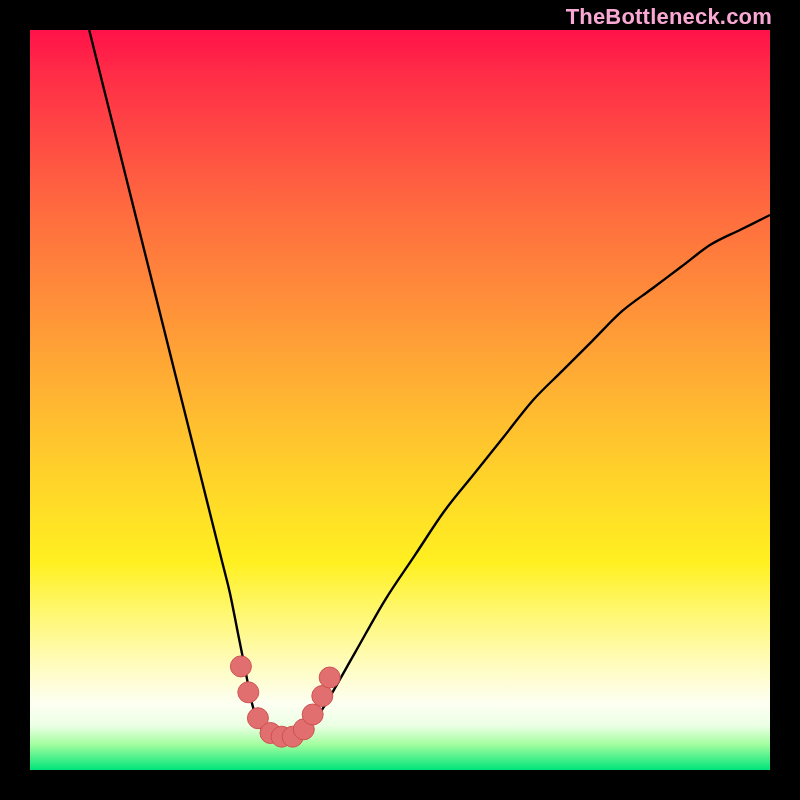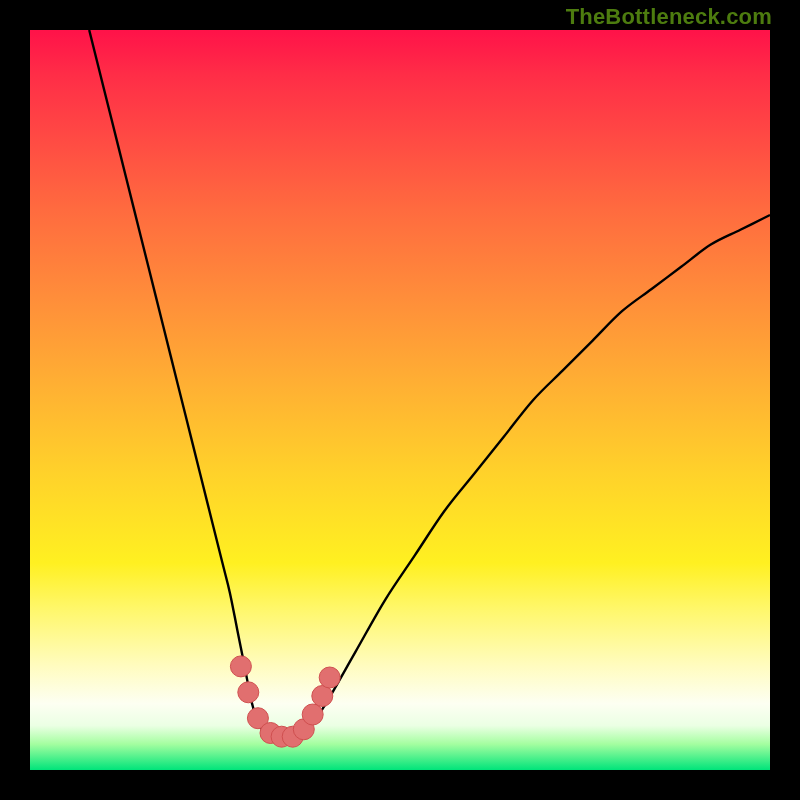--- a/index.html
+++ b/index.html
@@ -42,21 +42,21 @@
       #a4fea0 96.5%,
       #00e47a 100%
     );
   }
   .attribution {
     position: absolute;
     top: 4px;
     right: 28px;
     font-size: 22px;
     font-weight: 600;
-    color: #4d7c0f;
+    color: #f9a8d4;
     letter-spacing: 0.2px;
   }
   svg.curve {
     position: absolute;
     left: 0;
     top: 0;
     width: 740px;
     height: 740px;
   }
 </style>

